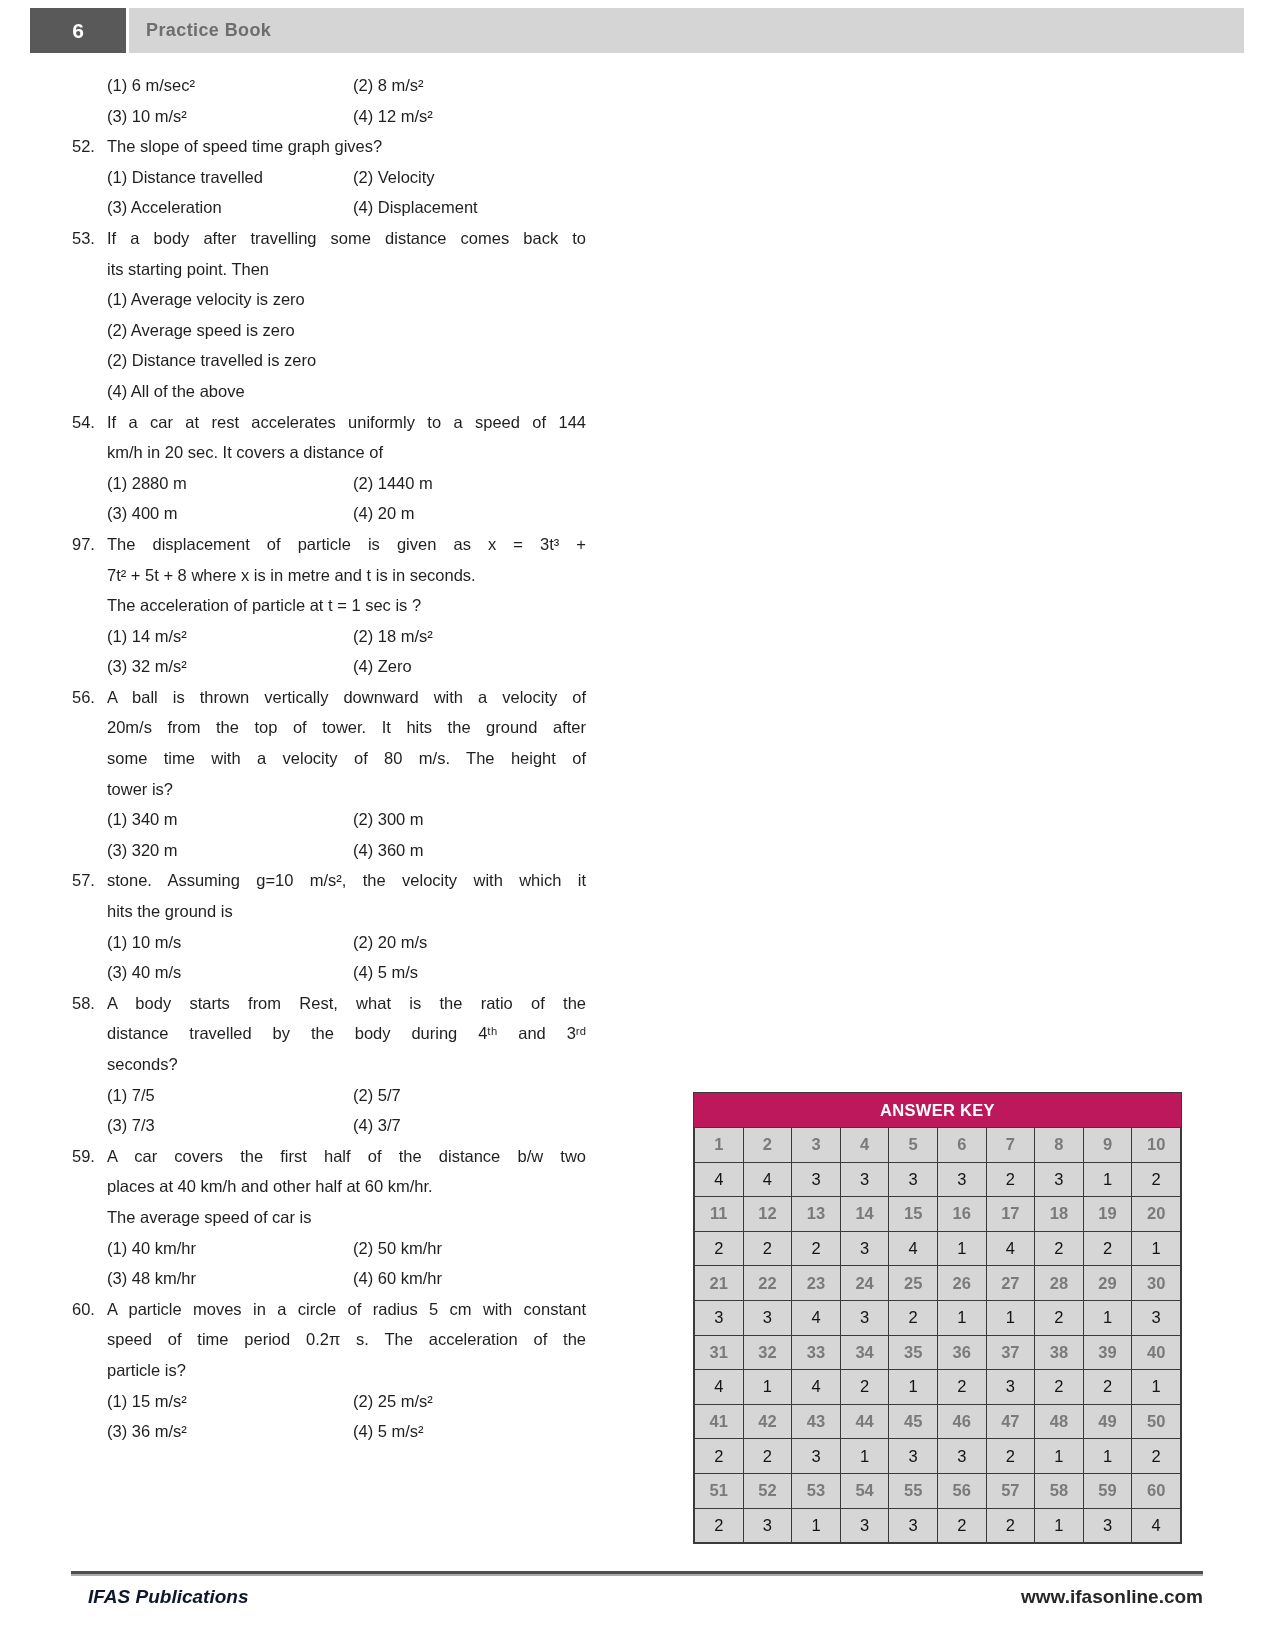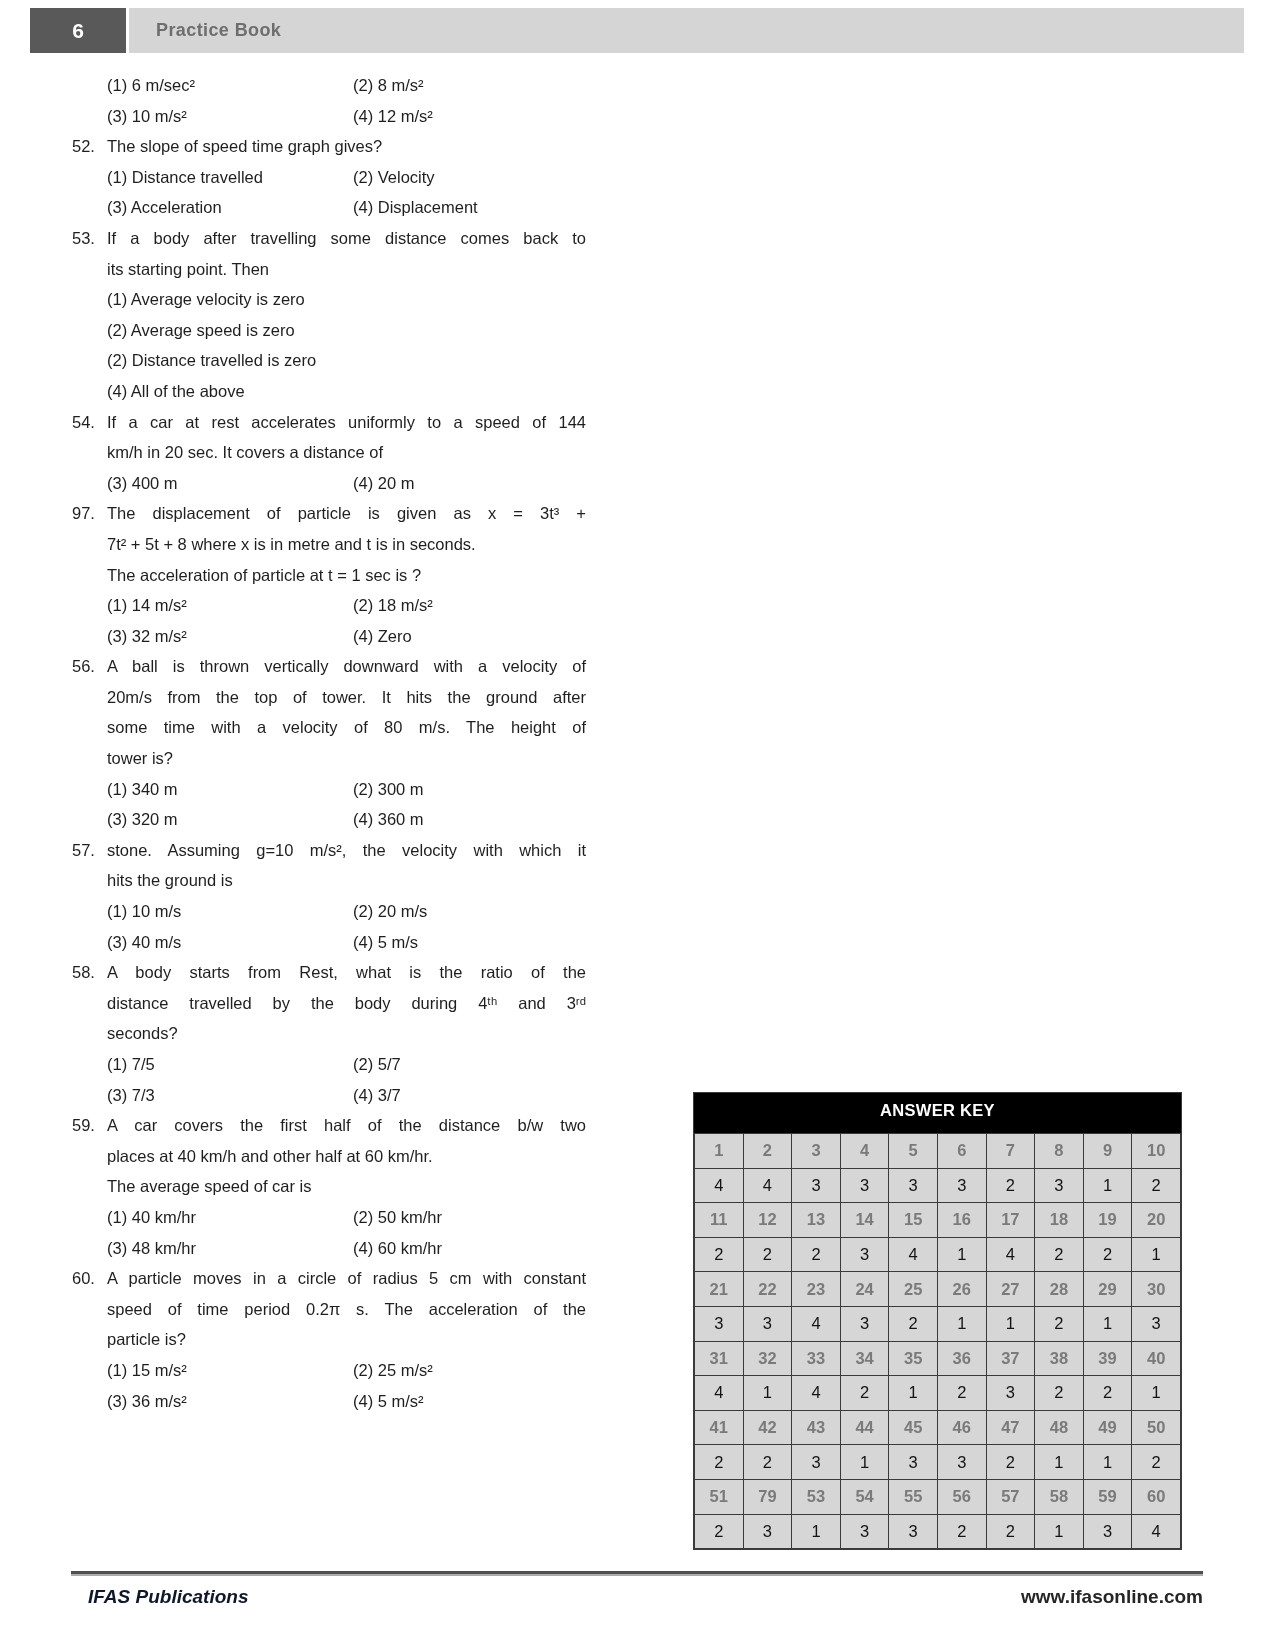--- a/index.html
+++ b/index.html
@@ -3,36 +3,36 @@
 <meta charset="utf-8">
 <style>
   html,body{margin:0;padding:0;background:#ffffff;}
   .page{position:relative;width:1275px;height:1650px;background:#ffffff;
         font-family:"Liberation Sans",sans-serif;color:#1f1f1f;overflow:hidden;}
 
   
   .hdr-dark{position:absolute;left:30px;top:8px;width:96px;height:45px;background:#595959;
             color:#ffffff;font-weight:bold;font-size:21px;display:flex;align-items:center;justify-content:center;}
   .hdr-band{position:absolute;left:129px;top:8px;width:1115px;height:45px;background:#d5d5d5;
-            display:flex;align-items:center;padding-left:27px;box-sizing:border-box;
+            display:flex;align-items:center;padding-left:17px;box-sizing:border-box;
             color:#6e6e6e;font-weight:bold;font-size:18px;letter-spacing:.4px;}
 
   
   .questions{position:absolute;left:72px;top:70px;width:514px;font-size:16.5px;}
   .question{display:flex;}
   .qnum{flex:0 0 35px;width:35px;line-height:30.6px;}
   .qbody{flex:1;min-width:0;}
   .qline{line-height:30.6px;min-height:30.6px;}
   .j{text-align:justify;text-align-last:justify;}
   .optrow{display:grid;grid-template-columns:246px 1fr;height:30.6px;line-height:30.6px;}
   .opt{white-space:nowrap;}
 
   
   .answer-key{position:absolute;left:693px;top:1092px;width:489px;border:1px solid #3a3a3a;box-sizing:border-box;}
-  .ak-title{height:40px;background:#000000;color:#ffffff;font-weight:bold;text-align:center;
+  .ak-title{height:34px;background:#be185d;color:#ffffff;font-weight:bold;text-align:center;
             line-height:34px;font-size:16.5px;letter-spacing:.3px;}
   .answer-key table{border-collapse:collapse;width:100%;table-layout:fixed;}
   .answer-key td{border:1px solid #3a3a3a;text-align:center;height:33.6px;background:#d6d6d6;
                  font-size:16.5px;padding:0;}
   tr.qnums td{color:#7a7a7a;font-weight:bold;}
   tr.answers td{color:#141414;}
 
   
   .f-rule{position:absolute;left:71px;top:1571px;width:1132px;height:3px;background:#4f4f4f;
           border-bottom:2px solid #ababab;}
@@ -96,20 +96,24 @@
           <div class="optrow">
             <span class="opt">(4) All of the above</span>
           </div>
         </div>
       </div>
       <div class="question">
         <div class="qnum">54.</div>
         <div class="qbody">
           <div class="qline j">If a car at rest accelerates uniformly to a speed of 144</div>
           <div class="qline">km/h in 20 sec. It covers a distance of</div>
+          <div class="optrow">
+            <span class="opt">(1) 2880 m</span>
+            <span class="opt">(2) 1440 m</span>
+          </div>
           <div class="optrow">
             <span class="opt">(3) 400 m</span>
             <span class="opt">(4) 20 m</span>
           </div>
         </div>
       </div>
       <div class="question">
         <div class="qnum">97.</div>
         <div class="qbody">
           <div class="qline j">The displacement of particle is given as x = 3t³ +</div>
@@ -326,21 +330,21 @@
             <td>1</td>
             <td>3</td>
             <td>3</td>
             <td>2</td>
             <td>1</td>
             <td>1</td>
             <td>2</td>
           </tr>
           <tr class="qnums">
             <td>51</td>
-            <td>79</td>
+            <td>52</td>
             <td>53</td>
             <td>54</td>
             <td>55</td>
             <td>56</td>
             <td>57</td>
             <td>58</td>
             <td>59</td>
             <td>60</td>
           </tr>
           <tr class="answers">

